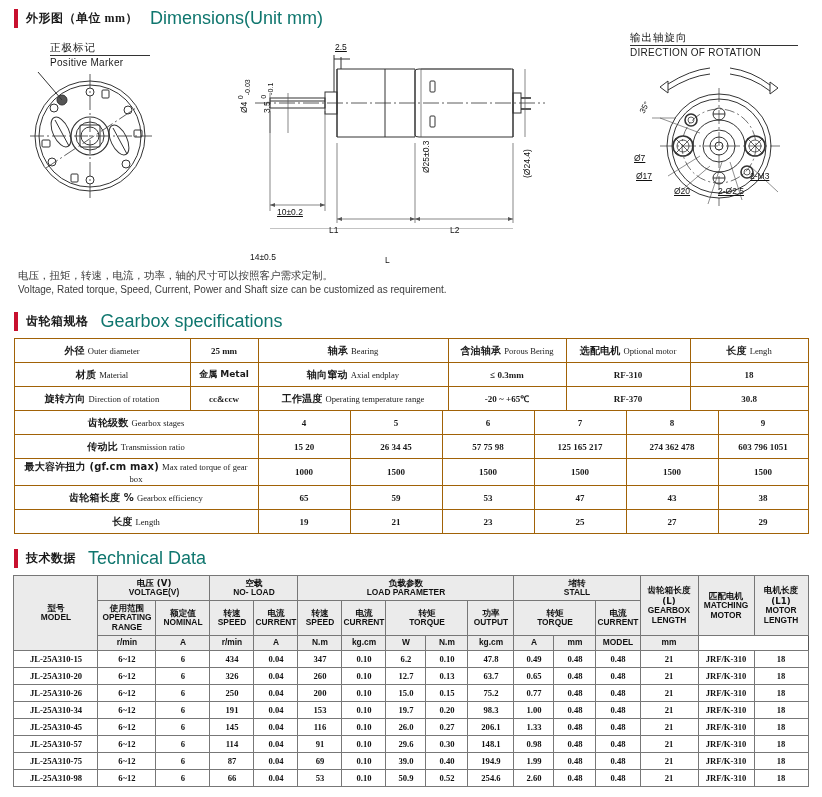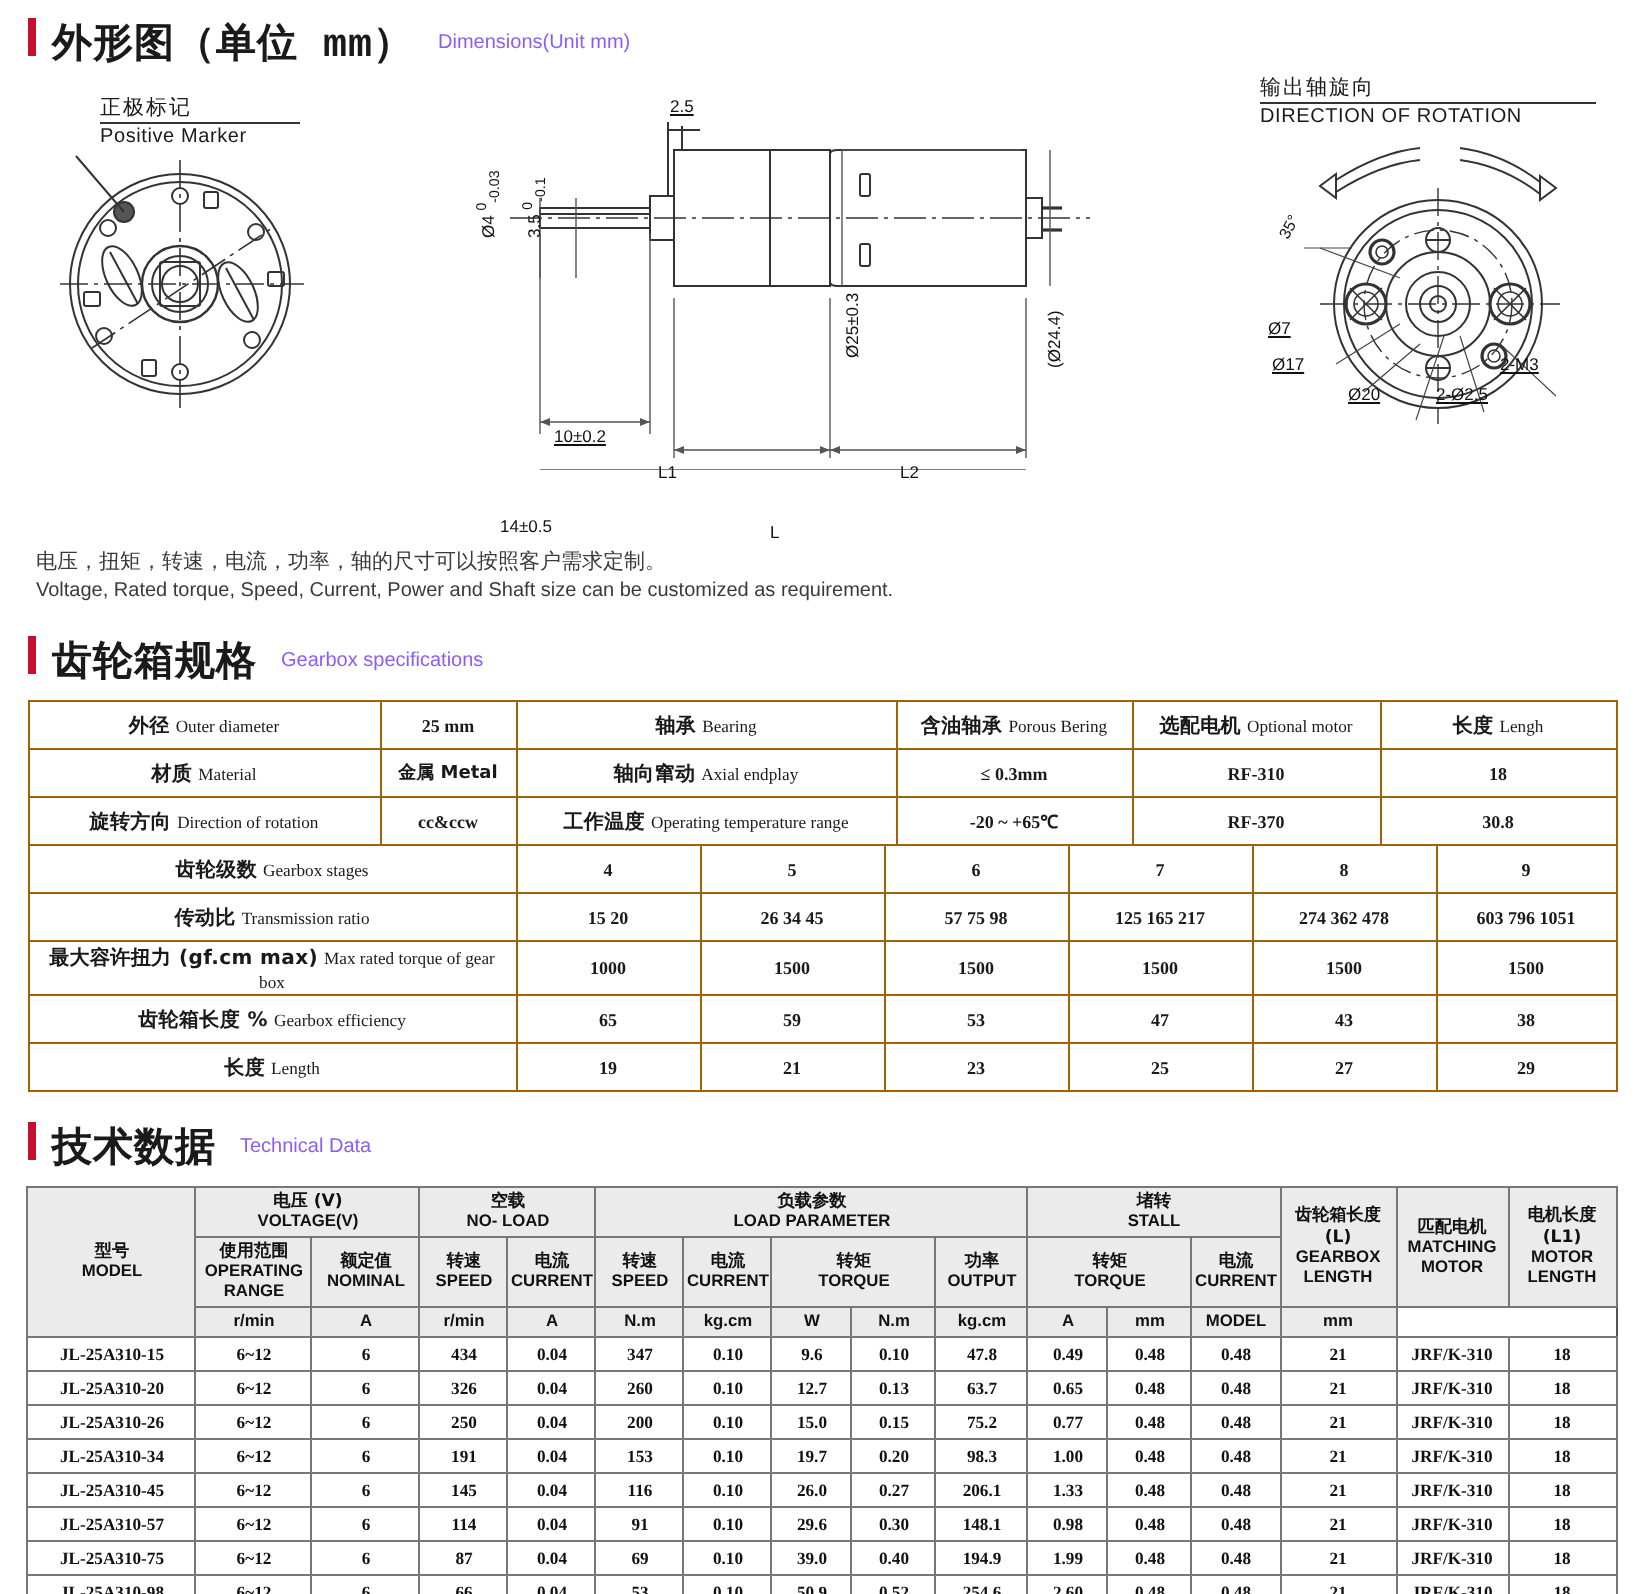--- a/index.html
+++ b/index.html
@@ -24,29 +24,29 @@
     position: relative;
   }
   .sec-head .bar {
     position: absolute;
     left: 14px; top: 1px;
     width: 4px; height: 19px;
     background: #c8102e;
   }
   .sec-head .cn {
     margin-left: 12px;
-    font-size: 20px;
+    font-size: 12px;
     font-weight: bold;
     letter-spacing: .5px;
-    font-family: Liberation Mono, monospace;
+    font-family: Liberation Serif, serif;
   }
   .sec-head .en {
-    font-size: 10px;
+    font-size: 18px;
     font-weight: normal;
-    color: #8b5cf6;
+    color: #0f766e;
   }
 
   
   #drawings { position: relative; height: 200px; }
   .note {
     position: absolute;
     left: 18px;
     font-size: 10px;
     color: #3a3a3a;
     line-height: 1.45;
@@ -551,21 +551,21 @@
   </thead>
   <tbody id="td-body">
       <tr>
         <td class="model">JL-25A310-15</td>
         <td>6~12</td>
         <td>6</td>
         <td>434</td>
         <td>0.04</td>
         <td>347</td>
         <td>0.10</td>
-        <td>9.6</td>
+        <td>6.2</td>
         <td>0.10</td>
         <td>47.8</td>
         <td>0.49</td>
         <td>0.48</td>
         <td>0.48</td>
         <td>21</td>
         <td>JRF/K-310</td>
         <td>18</td>
       </tr>
       <tr>

